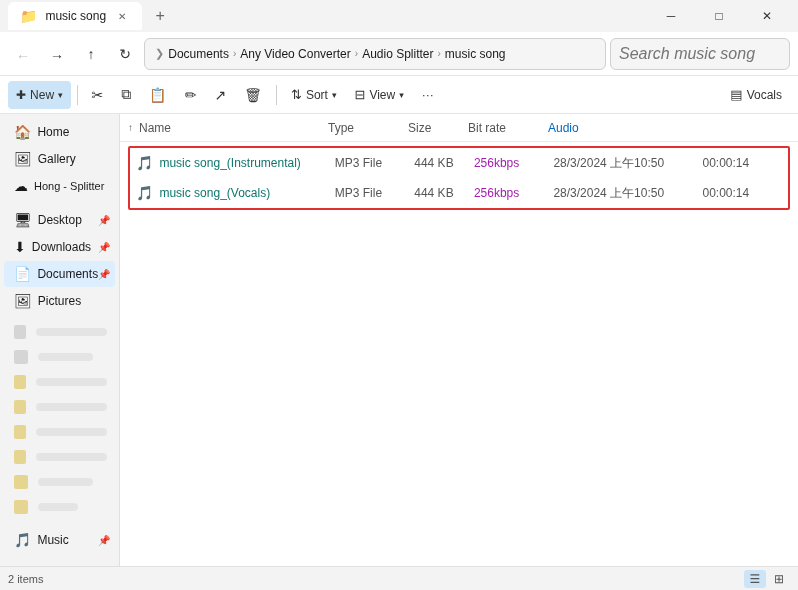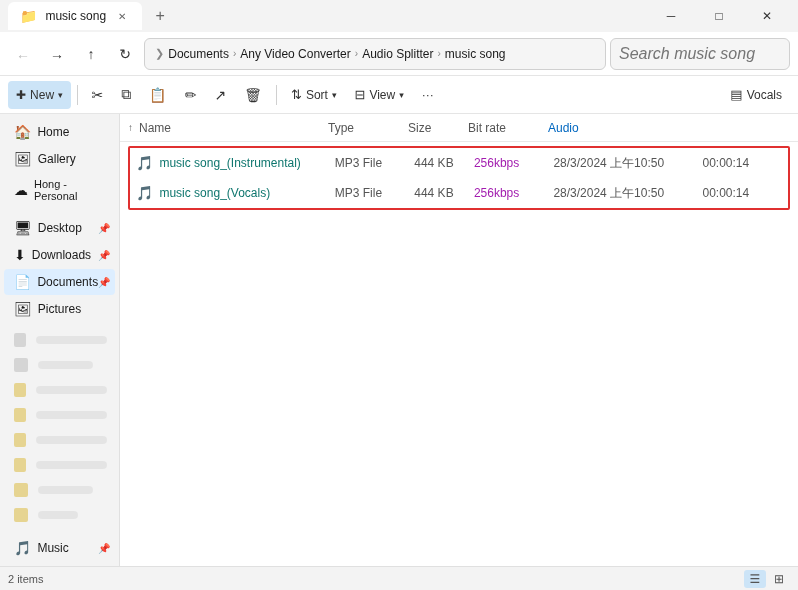--- a/index.html
+++ b/index.html
@@ -336,21 +336,21 @@
     <div class="sidebar-item">
       <span class="sidebar-icon">🏠</span>
       <span>Home</span>
     </div>
     <div class="sidebar-item">
       <span class="sidebar-icon">🖼</span>
       <span>Gallery</span>
     </div>
     <div class="sidebar-item" style="font-size:11px;">
       <span class="sidebar-icon">☁</span>
-      <span>Hong - Personal</span>
+      <span>Hong - Splitter</span>
     </div>
     <div style="height:6px;"></div>
     <div class="sidebar-item">
       <span class="sidebar-icon">🖥</span>
       <span>Desktop</span>
       <span class="pin-icon">📌</span>
     </div>
     <div class="sidebar-item">
       <span class="sidebar-icon">⬇</span>
       <span>Downloads</span>

